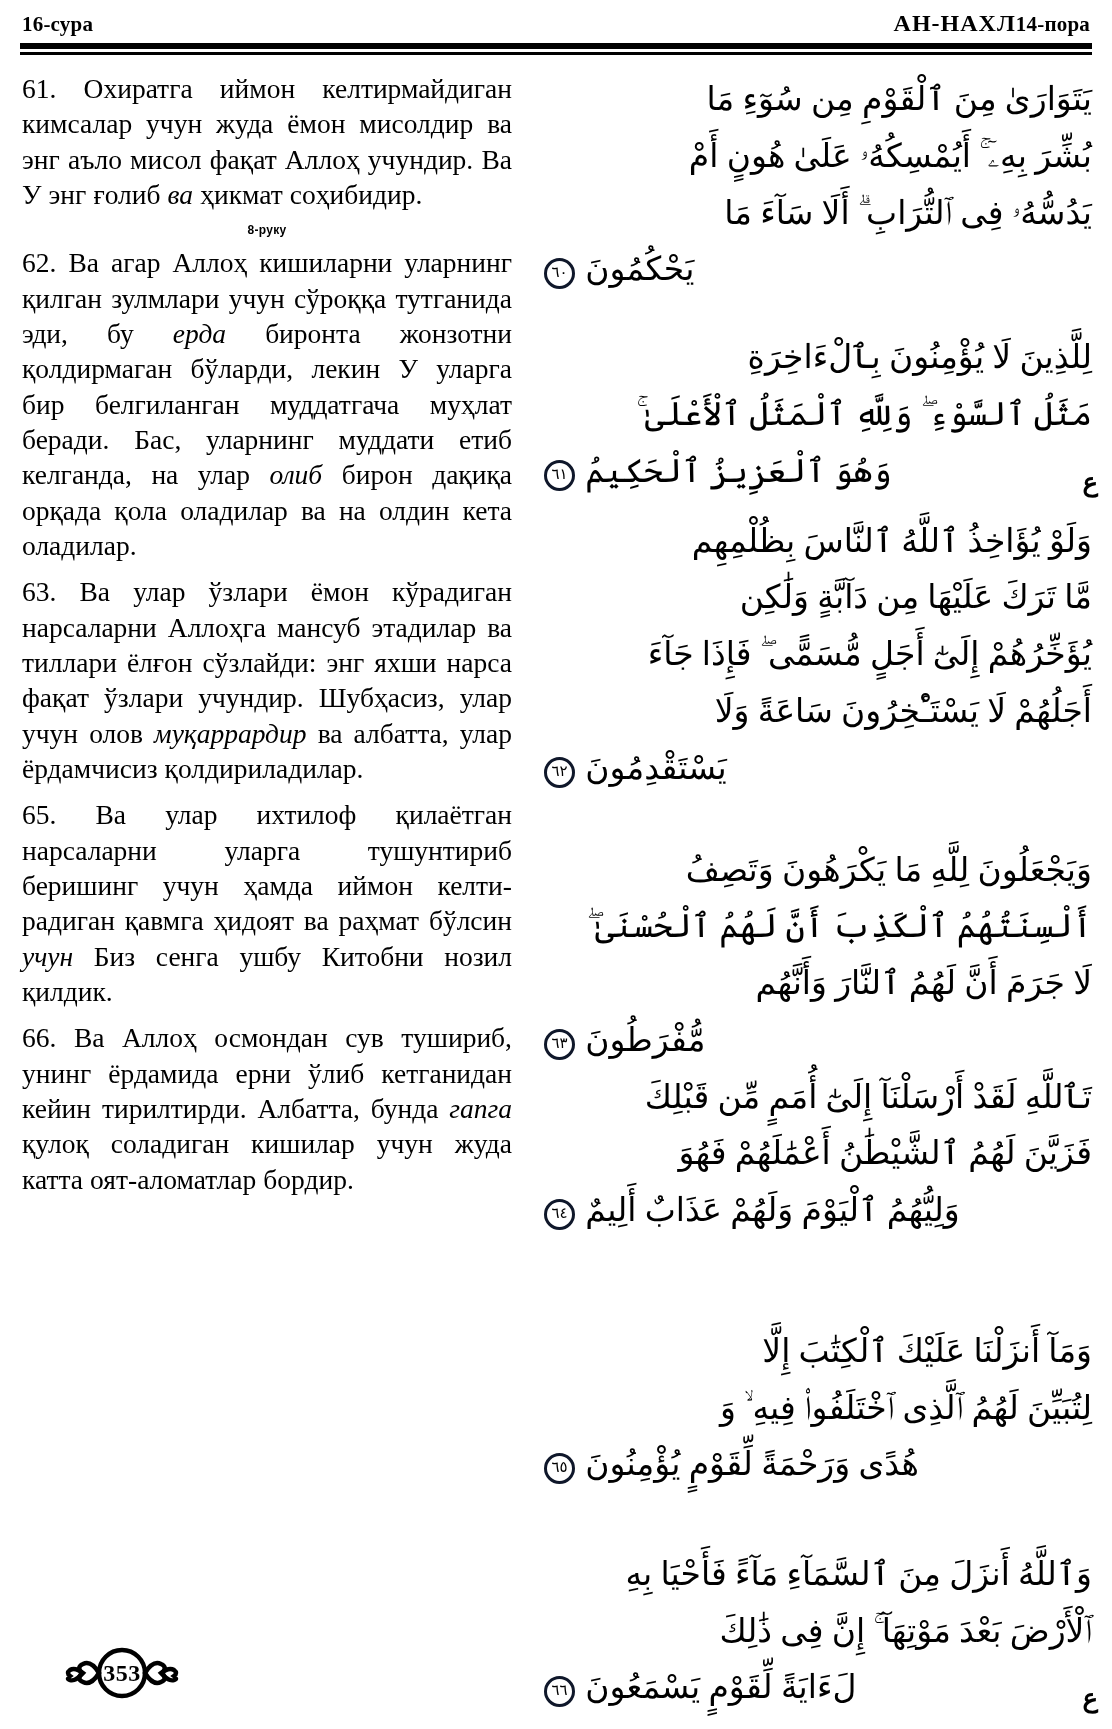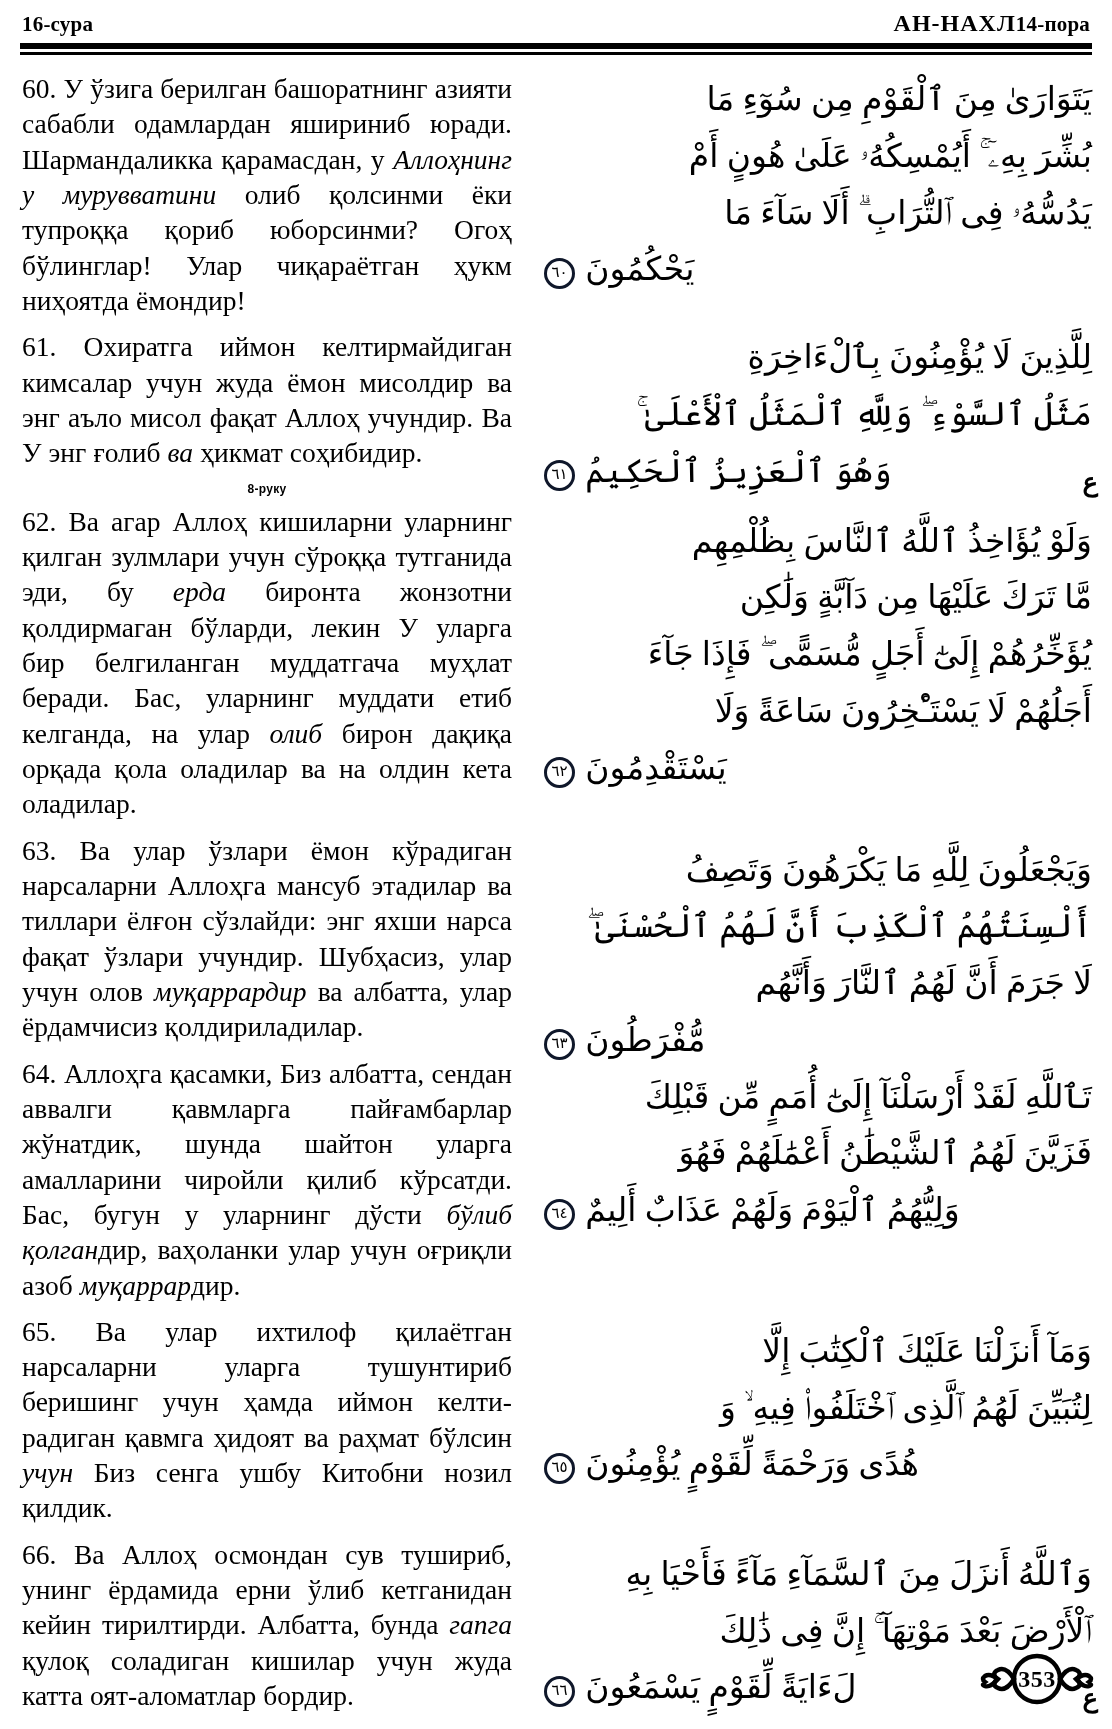--- a/index.html
+++ b/index.html
@@ -125,23 +125,23 @@
     font-weight: bold;
     line-height: 1;
     font-family: "Liberation Serif", "DejaVu Serif", serif;
   }
 
   
   .folio {
     position: absolute;
     left: 0;
     right: 0;
-    bottom: 22px;
-    display: flex;
-    justify-content: flex-end;
+    bottom: 28px;
+    display: flex;
+    justify-content: flex-start;
     align-items: center;
     padding-left: 47px;
   }
   .folio-orn {
     position: relative;
     width: 150px;
     height: 56px;
     display: flex;
     align-items: center;
     justify-content: center;
@@ -164,26 +164,24 @@
   <div class="running-head">
     <div class="rh-left">16-сура</div>
     <div class="rh-center">АН-НАХЛ</div>
     <div class="rh-right">14-пора</div>
   </div>
   <div class="rule-double"></div>
 
   <div class="columns">
 
     <div class="col-uz">
-      <p class="verse">60. У ўзига берилган башоратнинг азияти сабабли одамлардан яшири­ниб юради. Шармандаликка қара­масдан, у <i>Аллоҳнинг у мурувватини</i> олиб қолсинми ёки тупроққа қориб юборсинми? Огоҳ бўлинглар! Улар чиқараётган ҳукм ниҳоятда ёмондир!</p>
       <p class="verse">61. Охиратга иймон келтирмайдиган кимсалар учун жуда ёмон мисолдир ва энг аъло мисол фақат Аллоҳ учундир. Ва У энг ғолиб <i>ва</i> ҳикмат соҳибидир.</p>
       <div class="ruku-label">8-руку</div>
       <p class="verse">62. Ва агар Аллоҳ кишиларни улар­нинг қилган зулмлари учун сўроққа тутганида эди, бу <i>ерда</i> биронта жон­зотни қолдирмаган бўларди, лекин У уларга бир белгиланган муддатгача муҳлат беради. Бас, уларнинг муддати етиб келганда, на улар <i>олиб</i> бирон дақиқа орқада қола оладилар ва на олдин кета оладилар.</p>
       <p class="verse">63. Ва улар ўзлари ёмон кўрадиган нарсаларни Аллоҳга мансуб этади­лар ва тиллари ёлғон сўзлайди: энг яхши нарса фақат ўзлари учундир. Шубҳасиз, улар учун олов <i>муқар­рардир</i> ва албатта, улар ёрдамчисиз қолдириладилар.</p>
-      <p class="verse">64. Аллоҳга қасамки, Биз албатта, сендан аввалги қавмларга пайғамбар­лар жўнатдик, шунда шайтон уларга амалларини чиройли қилиб кўрсат­ди. Бас, бугун у уларнинг дўсти <i>бўлиб қолган</i>дир, ваҳоланки улар учун оғриқли азоб <i>муқаррар</i>дир.</p>
       <p class="verse">65. Ва улар ихтилоф қилаётган нарсаларни уларга тушунтириб беришинг учун ҳамда иймон келти­радиган қавмга ҳидоят ва раҳмат бўлсин <i>учун</i> Биз сенга ушбу Китобни нозил қилдик.</p>
       <p class="verse">66. Ва Аллоҳ осмондан сув тушириб, унинг ёрдамида ерни ўлиб кетганидан кейин тирилтирди. Албатта, бунда <i>гапга</i> қулоқ соладиган кишилар учун жуда катта оят-аломатлар бордир.</p>
     </div>
 
     <div class="col-gap"></div>
 
     <div class="col-ar">
       <div style="margin-top: 0px;">
           <p class="ayah"><span>يَتَوَارَىٰ مِنَ ٱلْقَوْمِ مِن سُوٓءِ مَا </span><br><span>بُشِّرَ بِهِۦٓ ۚ أَيُمْسِكُهُۥ عَلَىٰ هُونٍ أَمْ </span><br><span>يَدُسُّهُۥ فِى ٱلتُّرَابِ ۗ أَلَا سَآءَ مَا </span><br><span class="last-line">يَحْكُمُونَ <span class="ayah-num">٦٠</span></span></p>
         </div>

